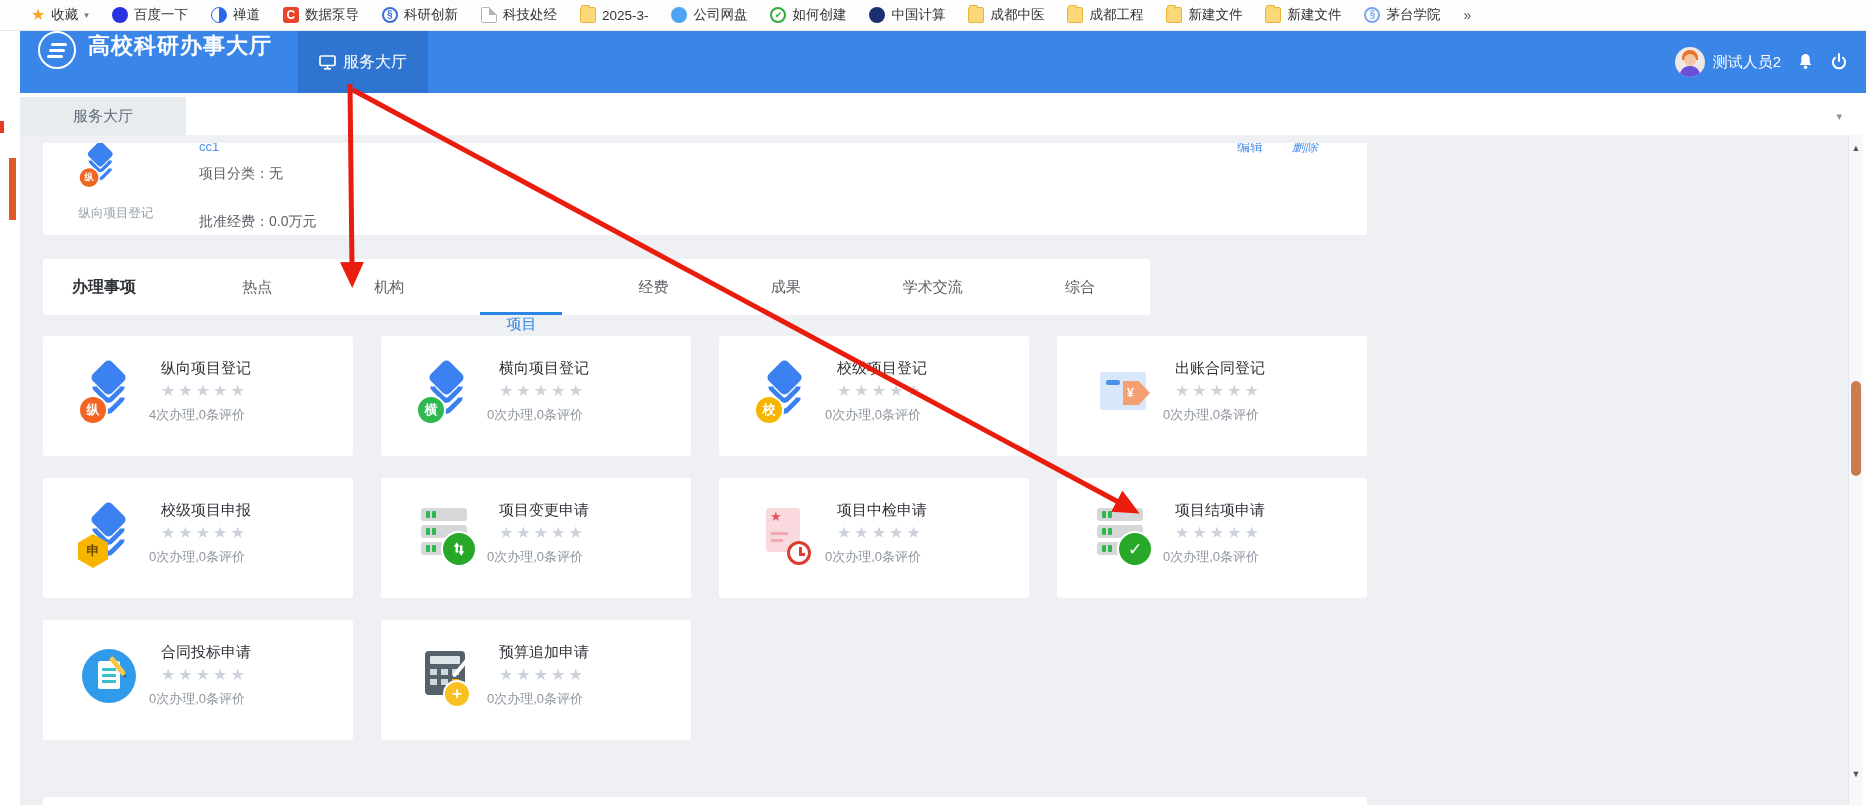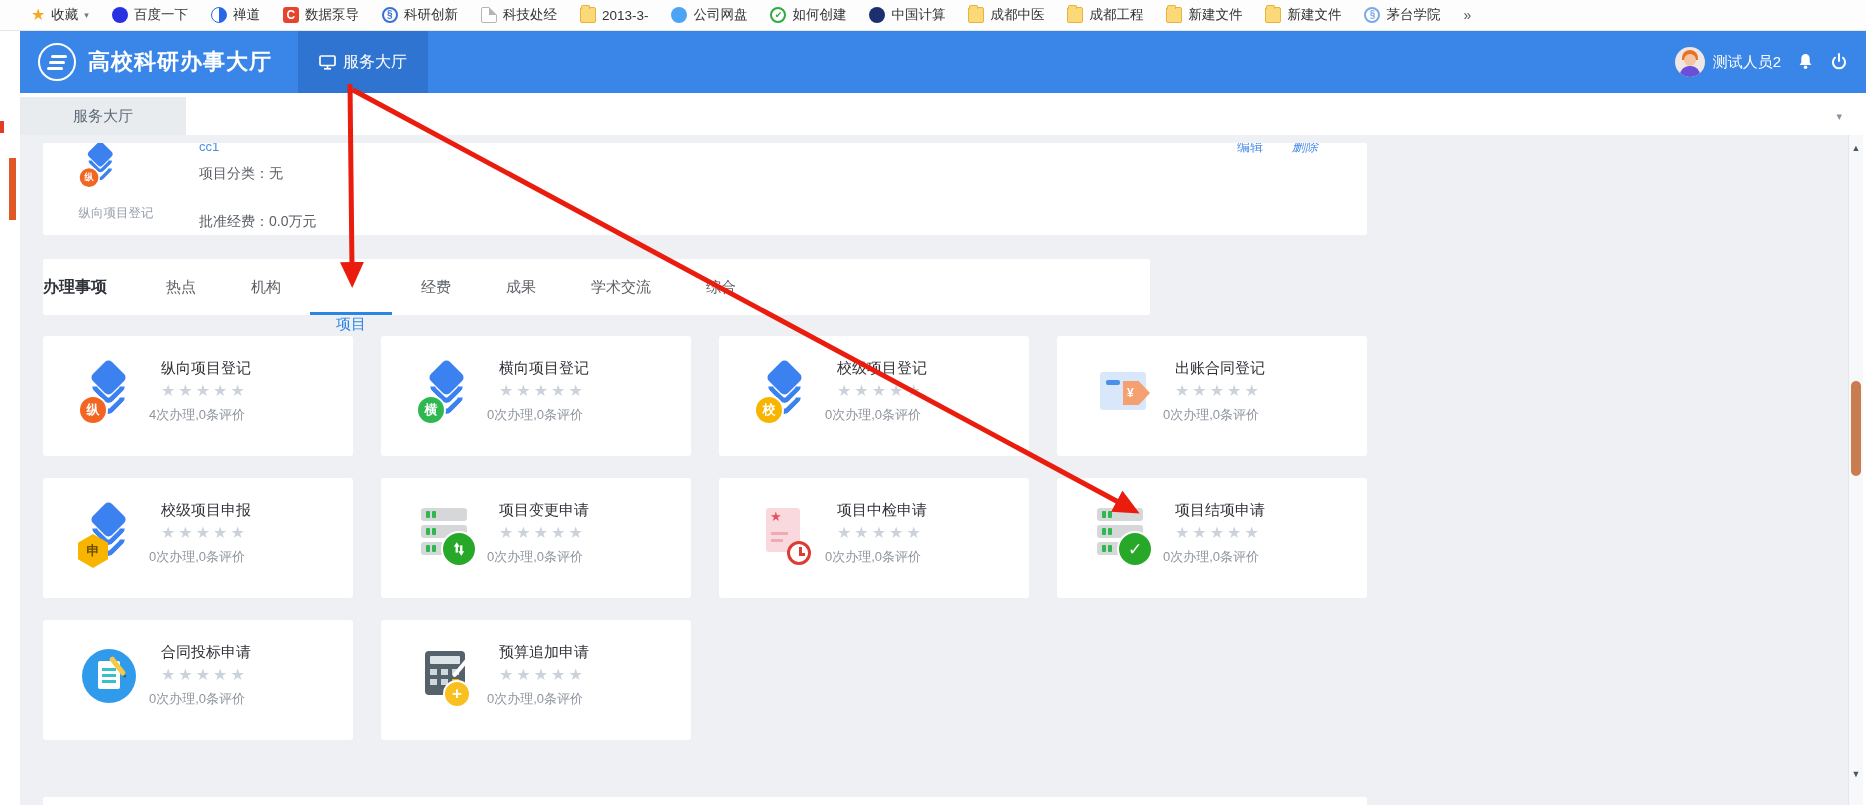--- a/index.html
+++ b/index.html
@@ -31,21 +31,21 @@
   .gi-cloud{background:#4da3f5;}
   .gi-green{background:#fff;border:2px solid #2eab3c;box-sizing:border-box;color:#2eab3c;font-size:9px;font-weight:bold;text-align:center;line-height:12px;}
   .gi-navy{background:#1c2f6e;}
   .bm-more{color:#555;font-size:14px;}
   
   .left-strip{position:absolute;left:0;top:31px;width:20px;height:774px;background:#fff;}
   .artifact-red{position:absolute;left:0;top:121px;width:4px;height:12px;background:#e23b28;}
   .artifact-orange{position:absolute;left:9px;top:158px;width:7px;height:62px;background:#e05826;}
   
   .appbar{position:absolute;left:20px;top:31px;width:1846px;height:62px;background:var(--blue-header);
-    display:flex;align-items:center;color:#fff;}
+    display:flex;color:#fff;}
   .logo{width:38px;height:38px;border-radius:50%;border:2px solid #fff;box-sizing:border-box;margin-left:18px;
     display:flex;flex-direction:column;align-items:center;justify-content:center;gap:3px;flex:0 0 auto;}
   .logo i{display:block;width:16px;height:3px;background:#fff;border-radius:2px;}
   .logo i:nth-child(1){transform:translateX(2px);}
   .logo i:nth-child(3){transform:translateX(-2px);}
   .app-title{font-size:22px;font-weight:bold;letter-spacing:1px;margin-left:12px;}
   .nav{display:flex;height:100%;margin-left:26px;font-size:16px;}
   .nav-item{display:flex;align-items:center;gap:7px;padding:0 21px;height:100%;cursor:pointer;}
   .nav-item.active{background:#2f74d0;}
   .hdr-right{margin-left:auto;display:flex;align-items:center;gap:16px;padding-right:18px;font-size:15px;}
@@ -66,21 +66,21 @@
   .pcard{position:absolute;left:43px;top:143px;width:1324px;height:92px;background:#fff;border-radius:2px;overflow:hidden;}
   .pcard .ic-wrap{position:absolute;left:36px;top:0px;transform:scale(.72);transform-origin:top left;}
   .pcard .caption{position:absolute;left:8px;top:62px;width:130px;text-align:center;font-size:12.5px;color:#98a0ac;}
   .pcard .plink{position:absolute;left:156px;top:-4px;font-size:13px;color:#4a8ee8;cursor:pointer;line-height:16px;}
   .pcard .meta{position:absolute;left:156px;top:22px;font-size:14px;color:#5c6066;display:flex;gap:30px;flex-direction:column;}
   .pcard .act{position:absolute;top:-4px;font-size:13px;color:#4a8ee8;cursor:pointer;line-height:16px;}
   .pcard .act.edit{left:1194px;}
   .pcard .act.del{left:1249px;font-style:italic;}
   
   .tabs-card{position:absolute;left:43px;top:259px;width:1107px;height:56px;background:#fff;border-radius:2px;
-    display:flex;align-items:stretch;box-sizing:border-box;font-size:15px;color:#5c6066;}
+    display:flex;align-items:stretch;padding-left:29px;box-sizing:border-box;font-size:15px;color:#5c6066;justify-content:space-between;}
   .cat{line-height:56px;margin-right:55px;cursor:pointer;white-space:nowrap;}
   .cat.head{font-size:16px;font-weight:bold;color:#2f3338;margin-right:59px;cursor:default;}
   .cat.active{color:var(--blue-accent);padding:0 26px;margin-left:-26px;margin-right:29px;
     border-bottom:3px solid var(--blue-accent);box-sizing:border-box;line-height:53px;margin-top:38px;}
   
   .grid{position:absolute;left:43px;top:336px;width:1324px;display:grid;
     grid-template-columns:repeat(4,310px);grid-auto-rows:120px;column-gap:28px;row-gap:22px;}
   .scard{background:#fff;border-radius:3px;position:relative;cursor:pointer;}
   .scard .icon{position:absolute;left:36px;top:26px;width:60px;height:60px;}
   .scard .title{position:absolute;left:118px;top:23px;font-size:15px;color:#303238;}
@@ -172,21 +172,21 @@
   <span class="bm">
     <span class="gi gi-circle gi-sblue">§</span>
     <span>科研创新</span>
   </span>
   <span class="bm">
     <span class="gi gi-doc"></span>
     <span>科技处经</span>
   </span>
   <span class="bm">
     <span class="gi gi-folder"></span>
-    <span>2013-3-</span>
+    <span>2025-3-</span>
   </span>
   <span class="bm">
     <span class="gi gi-circle gi-cloud"></span>
     <span>公司网盘</span>
   </span>
   <span class="bm">
     <span class="gi gi-circle gi-green">✔</span>
     <span>如何创建</span>
   </span>
   <span class="bm">

